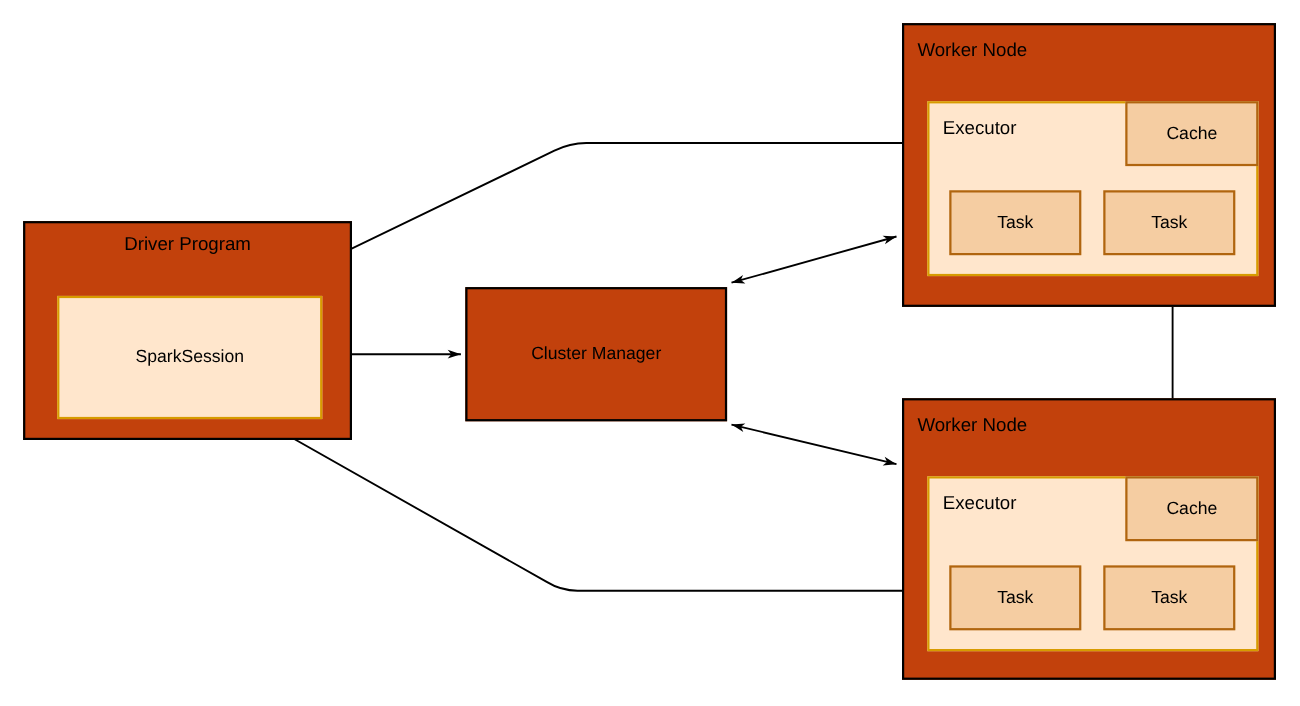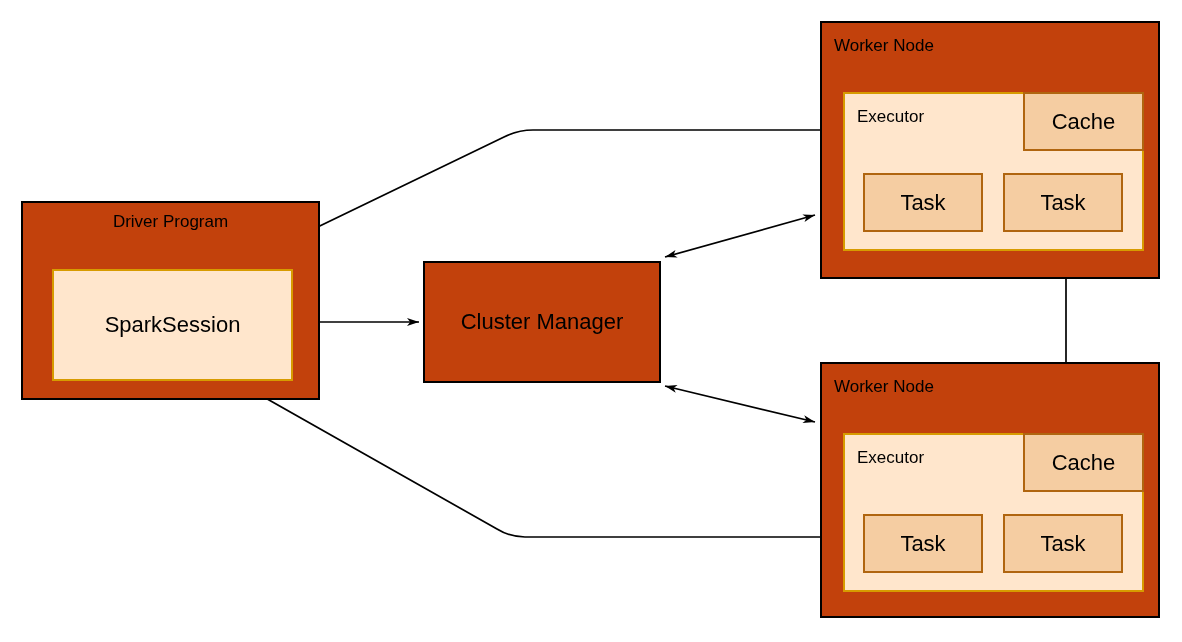--- a/index.html
+++ b/index.html
@@ -44,21 +44,21 @@
     top: 13px;
     font-size: 17px;
     white-space: nowrap;
   }
   .center-label {
     position: absolute;
     inset: 0;
     display: flex;
     align-items: center;
     justify-content: center;
-    font-size: 22px;
+    font-size: 16px;
   }
   .light-orange {
     background: #ffe6cc;
     border: 2px solid #d79b00;
   }
   .dark-orange {
     background: #f5cda2;
     border: 2px solid #b0650f;
   }
   

